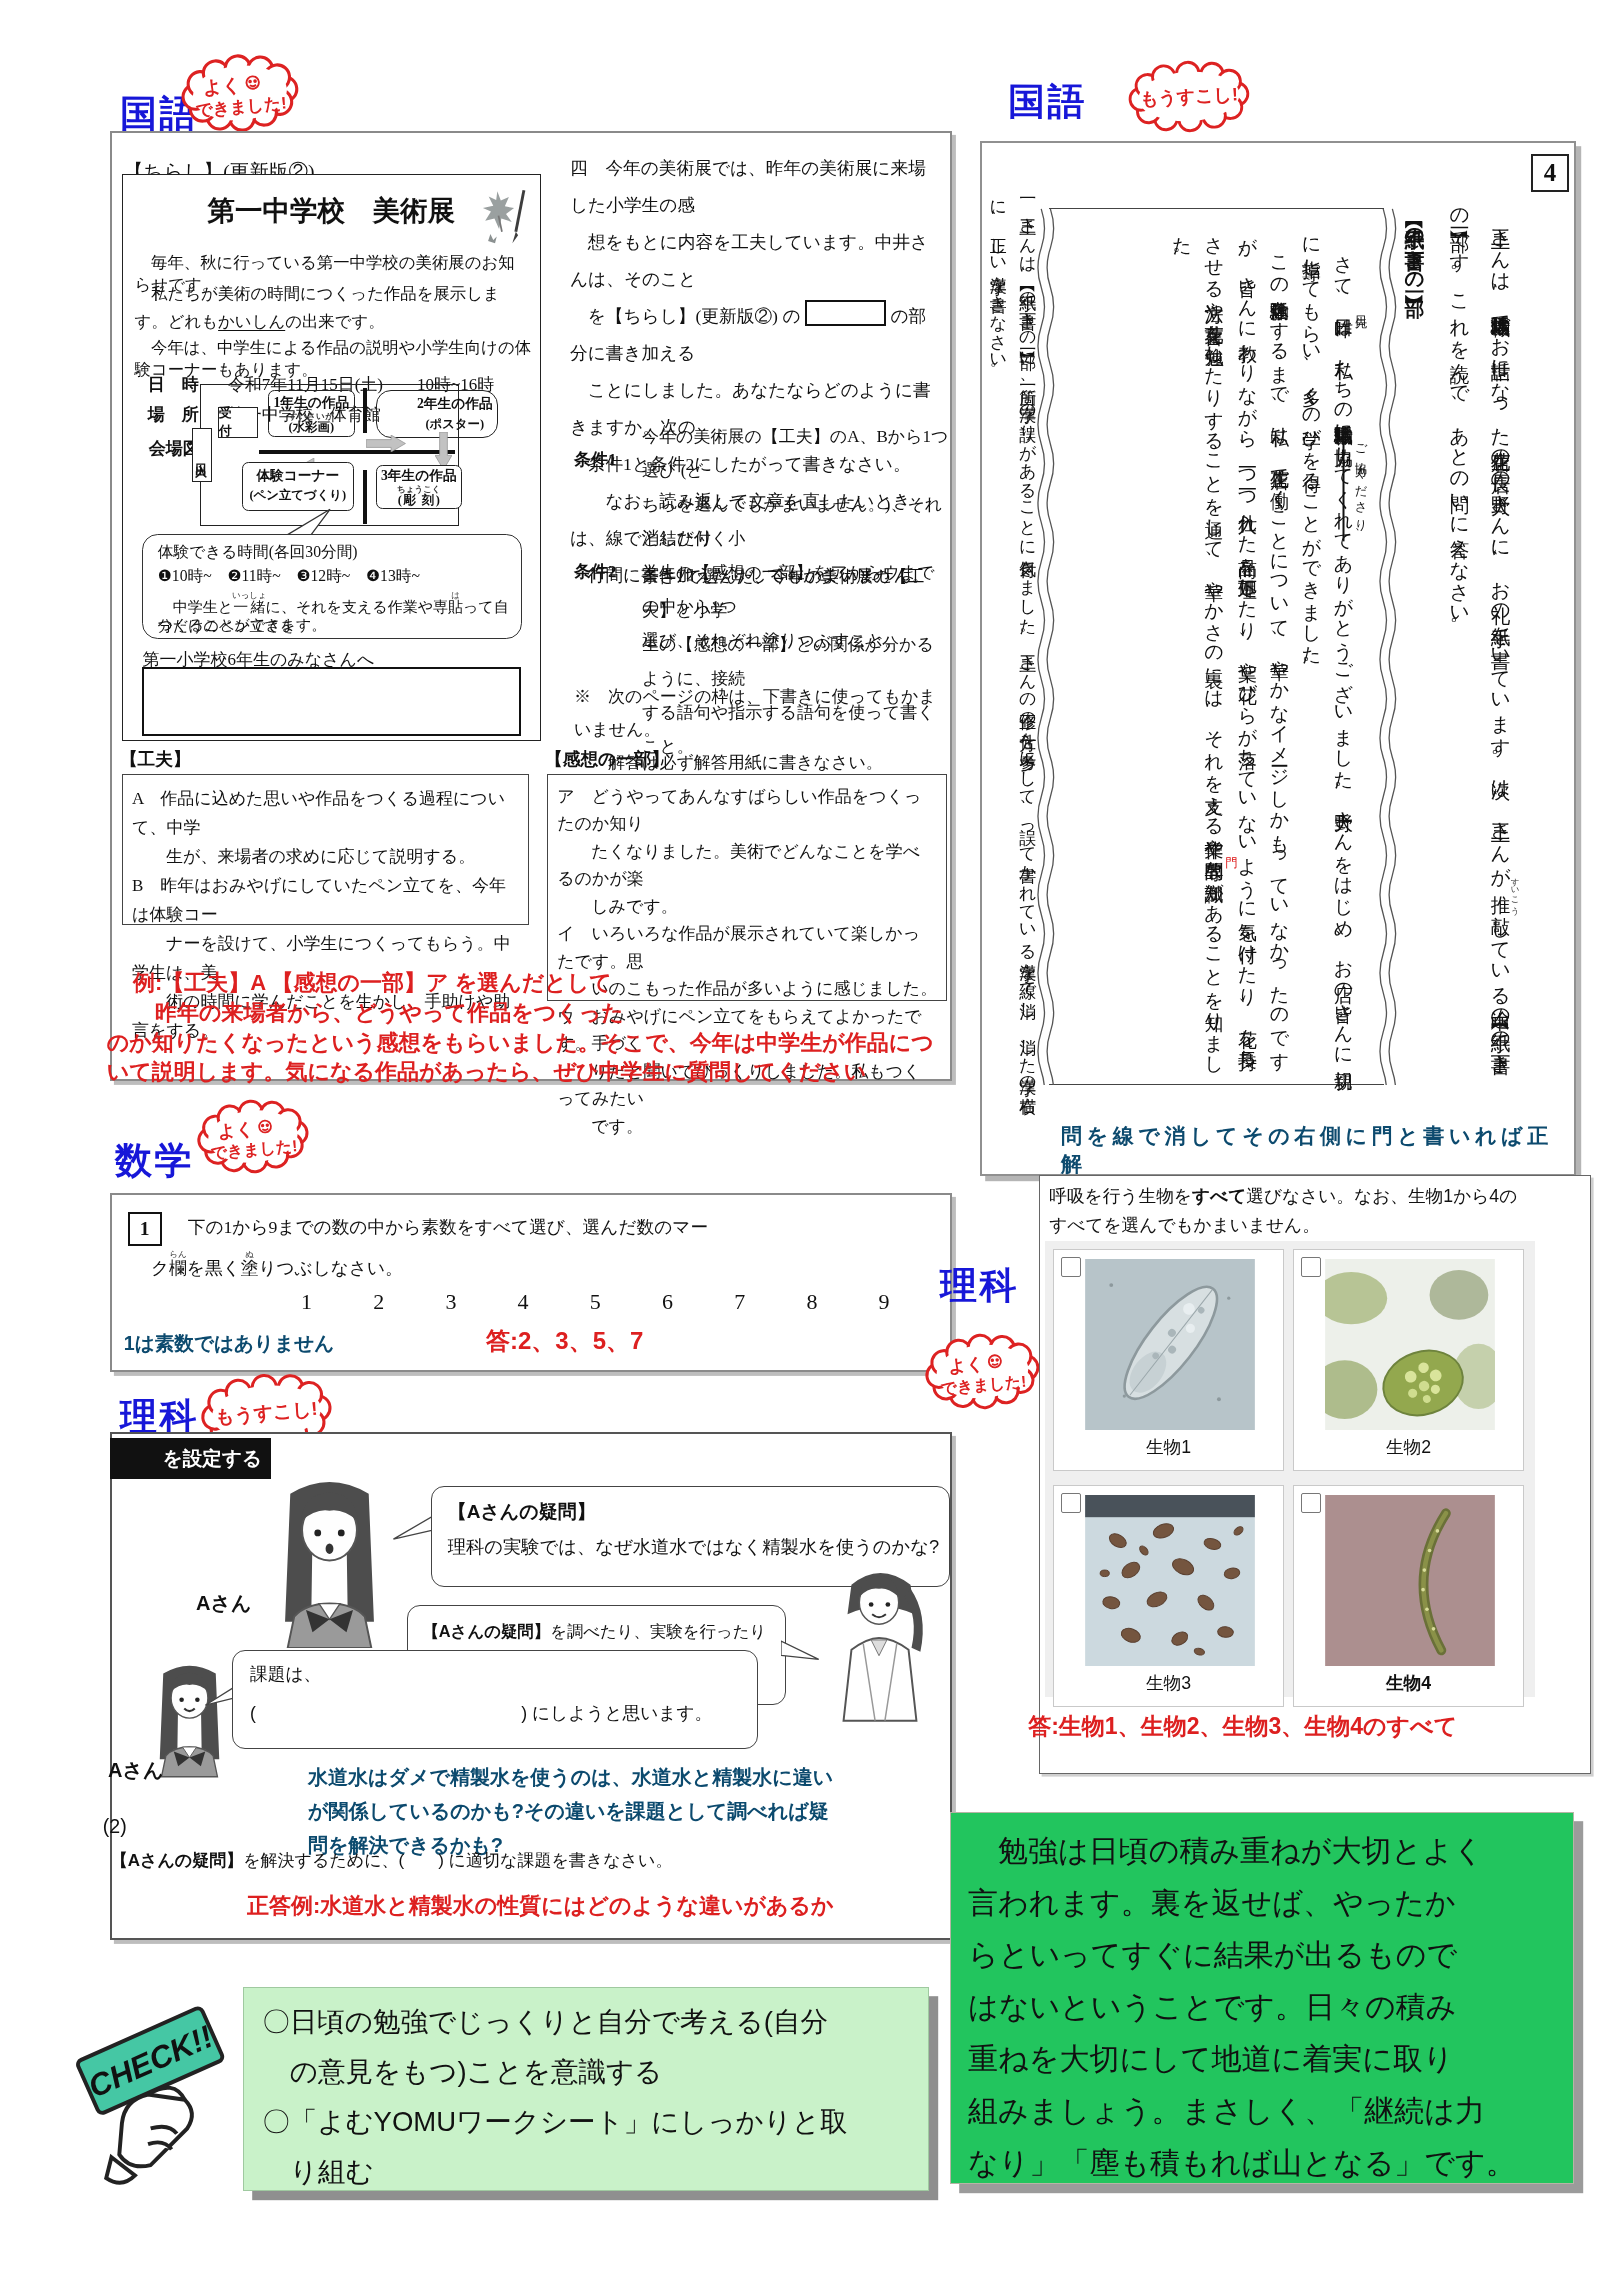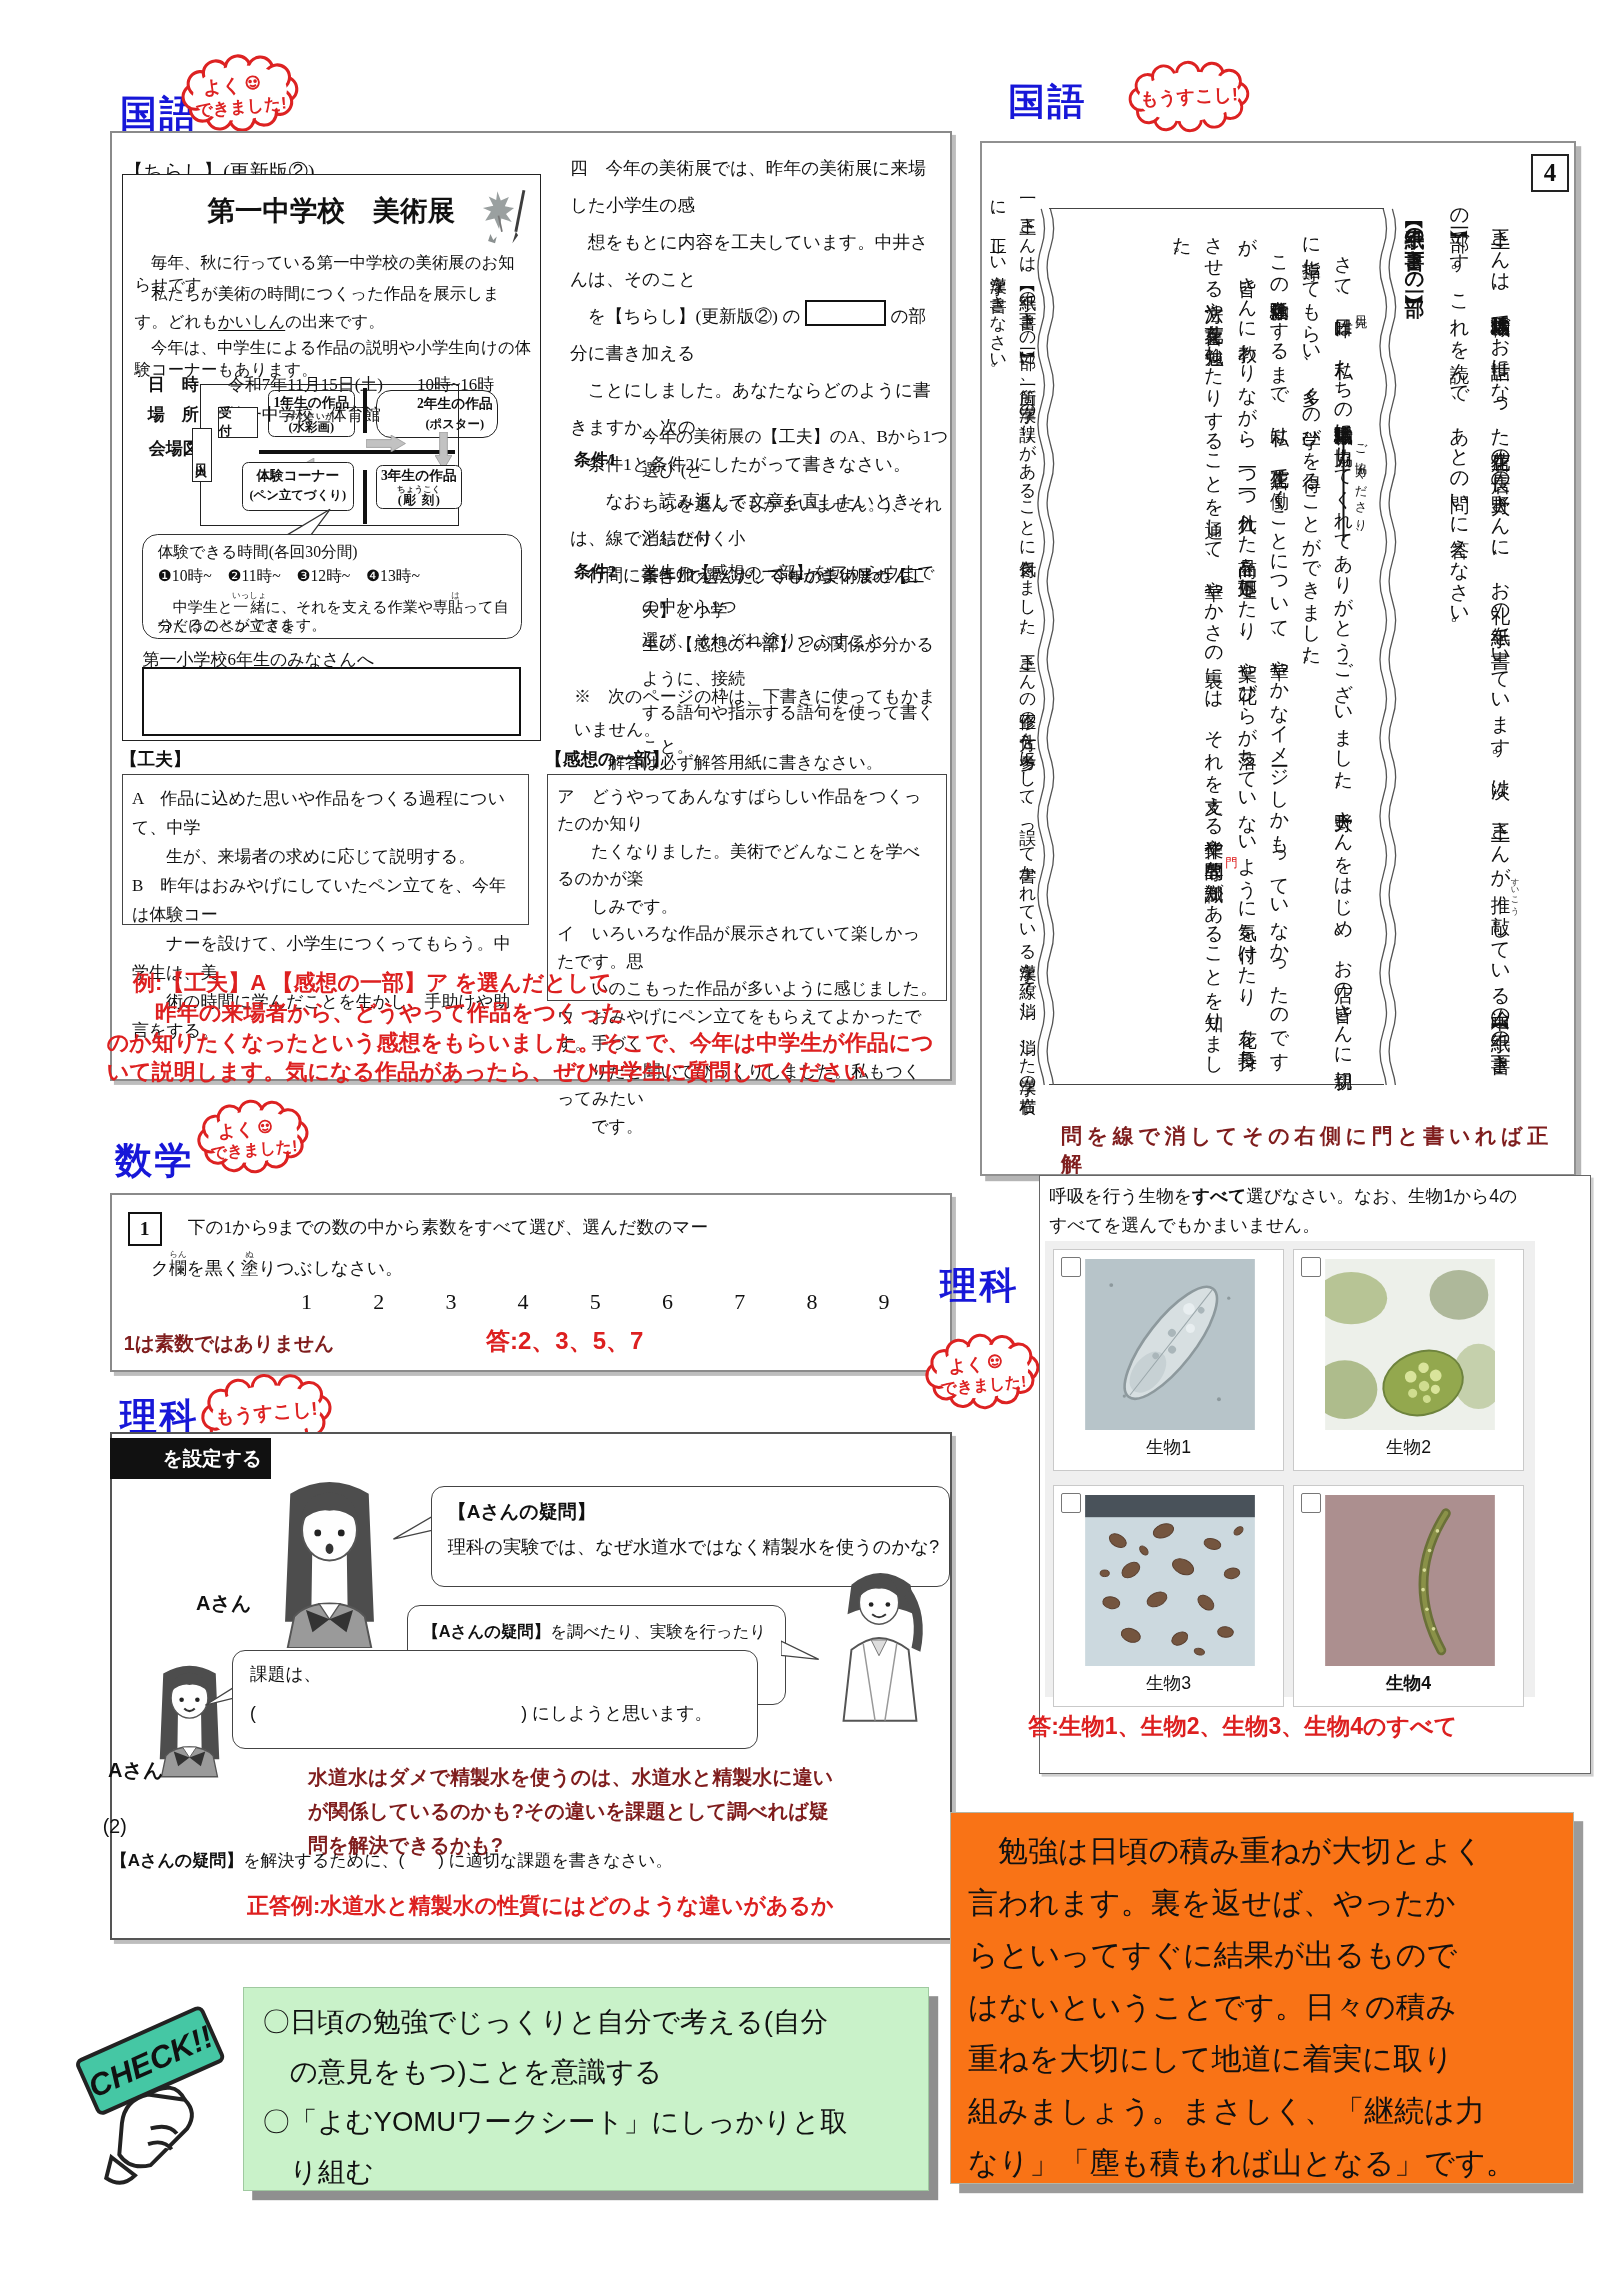--- a/index.html
+++ b/index.html
@@ -7,21 +7,21 @@
         font-family:"Liberation Sans",sans-serif;color:#111;overflow:hidden;}
   .abs{position:absolute;}
   .serif{font-family:"Liberation Serif",serif;}
   .pre{white-space:pre-line;}
   .blue-label{color:#1717d8;font-weight:bold;font-size:37px;letter-spacing:2.6px;}
   .secbox{position:absolute;background:#fff;border:2px solid #8a8a8a;box-shadow:3.9px 3.9px 0 #bdbdbd;}
   .vert{writing-mode:vertical-rl;text-orientation:mixed;}
   .strike{text-decoration:line-through;text-decoration-thickness:1.6px;}
   .strike-red{text-decoration:line-through;text-decoration-color:#dd1111;text-decoration-thickness:2px;}
   .red{color:#dd2020;}
-  .magenta{color:#7f1d1d;}
+  .magenta{color:#0c4a6e;}
   ruby rt{font-size:8.5px;color:#333;}
   .letter-text ruby rt{font-size:12.4px;color:#111;}
   .letter-text ruby rt.red-fix{color:#dd1111;}
   .card{position:absolute;background:#fff;border:0.7px solid #c9c9c9;}
   .chk{position:absolute;left:6.5px;top:6.5px;width:18.3px;height:18.3px;border:1.3px solid #777;background:#fff;border-radius:2px;}
   .bubble{position:absolute;background:#fff;border:1.3px solid #444;border-radius:13px;}
   .stamp{position:absolute;transform:rotate(-5deg);}
   .wall{position:absolute;background:#111;}
 </style>
 </head>
@@ -466,21 +466,21 @@
             <circle cx="156" cy="175" r="2.8"></circle>
             <circle cx="166" cy="205" r="2.8"></circle>
         </g>
       </svg>
       <div class="abs" style="left:0;top:185px;width:100%;text-align:center;font-size:17.7px;font-weight:bold;">生物4</div>
     </div>
 
     <div class="abs red" style="left:-11.8px;top:535px;font-size:23px;font-weight:bold;white-space:nowrap;">答:生物1、生物2、生物3、生物4のすべて</div>
   </div>
 
-  <div class="abs pre" style="left:950px;top:1812px;width:624px;height:372px;background:#f97316;border:1.3px solid #b5b5a5;box-shadow:9.2px 9.2px 0 #9b9b9b;font-size:30px;line-height:52px;padding:11.8px 17px;box-sizing:border-box;">　勉強は日頃の積み重ねが大切とよく
+  <div class="abs pre" style="left:950px;top:1812px;width:624px;height:372px;background:#22c55e;border:1.3px solid #b5b5a5;box-shadow:9.2px 9.2px 0 #9b9b9b;font-size:30px;line-height:52px;padding:11.8px 17px;box-sizing:border-box;">　勉強は日頃の積み重ねが大切とよく
 言われます。裏を返せば、やったか
 らといってすぐに結果が出るもので
 はないということです。日々の積み
 重ねを大切にして地道に着実に取り
 組みましょう。まさしく、「継続は力
 なり」「塵も積もれば山となる」です。</div>
 
   <svg class="abs" style="left:72px;top:2003px;" width="190" height="196" viewBox="0 0 145 150">
     <g transform="rotate(-24 60 45)">
       <rect x="8" y="22" width="104" height="44" rx="4" fill="#45c7a4" stroke="#222" stroke-width="3"></rect>

